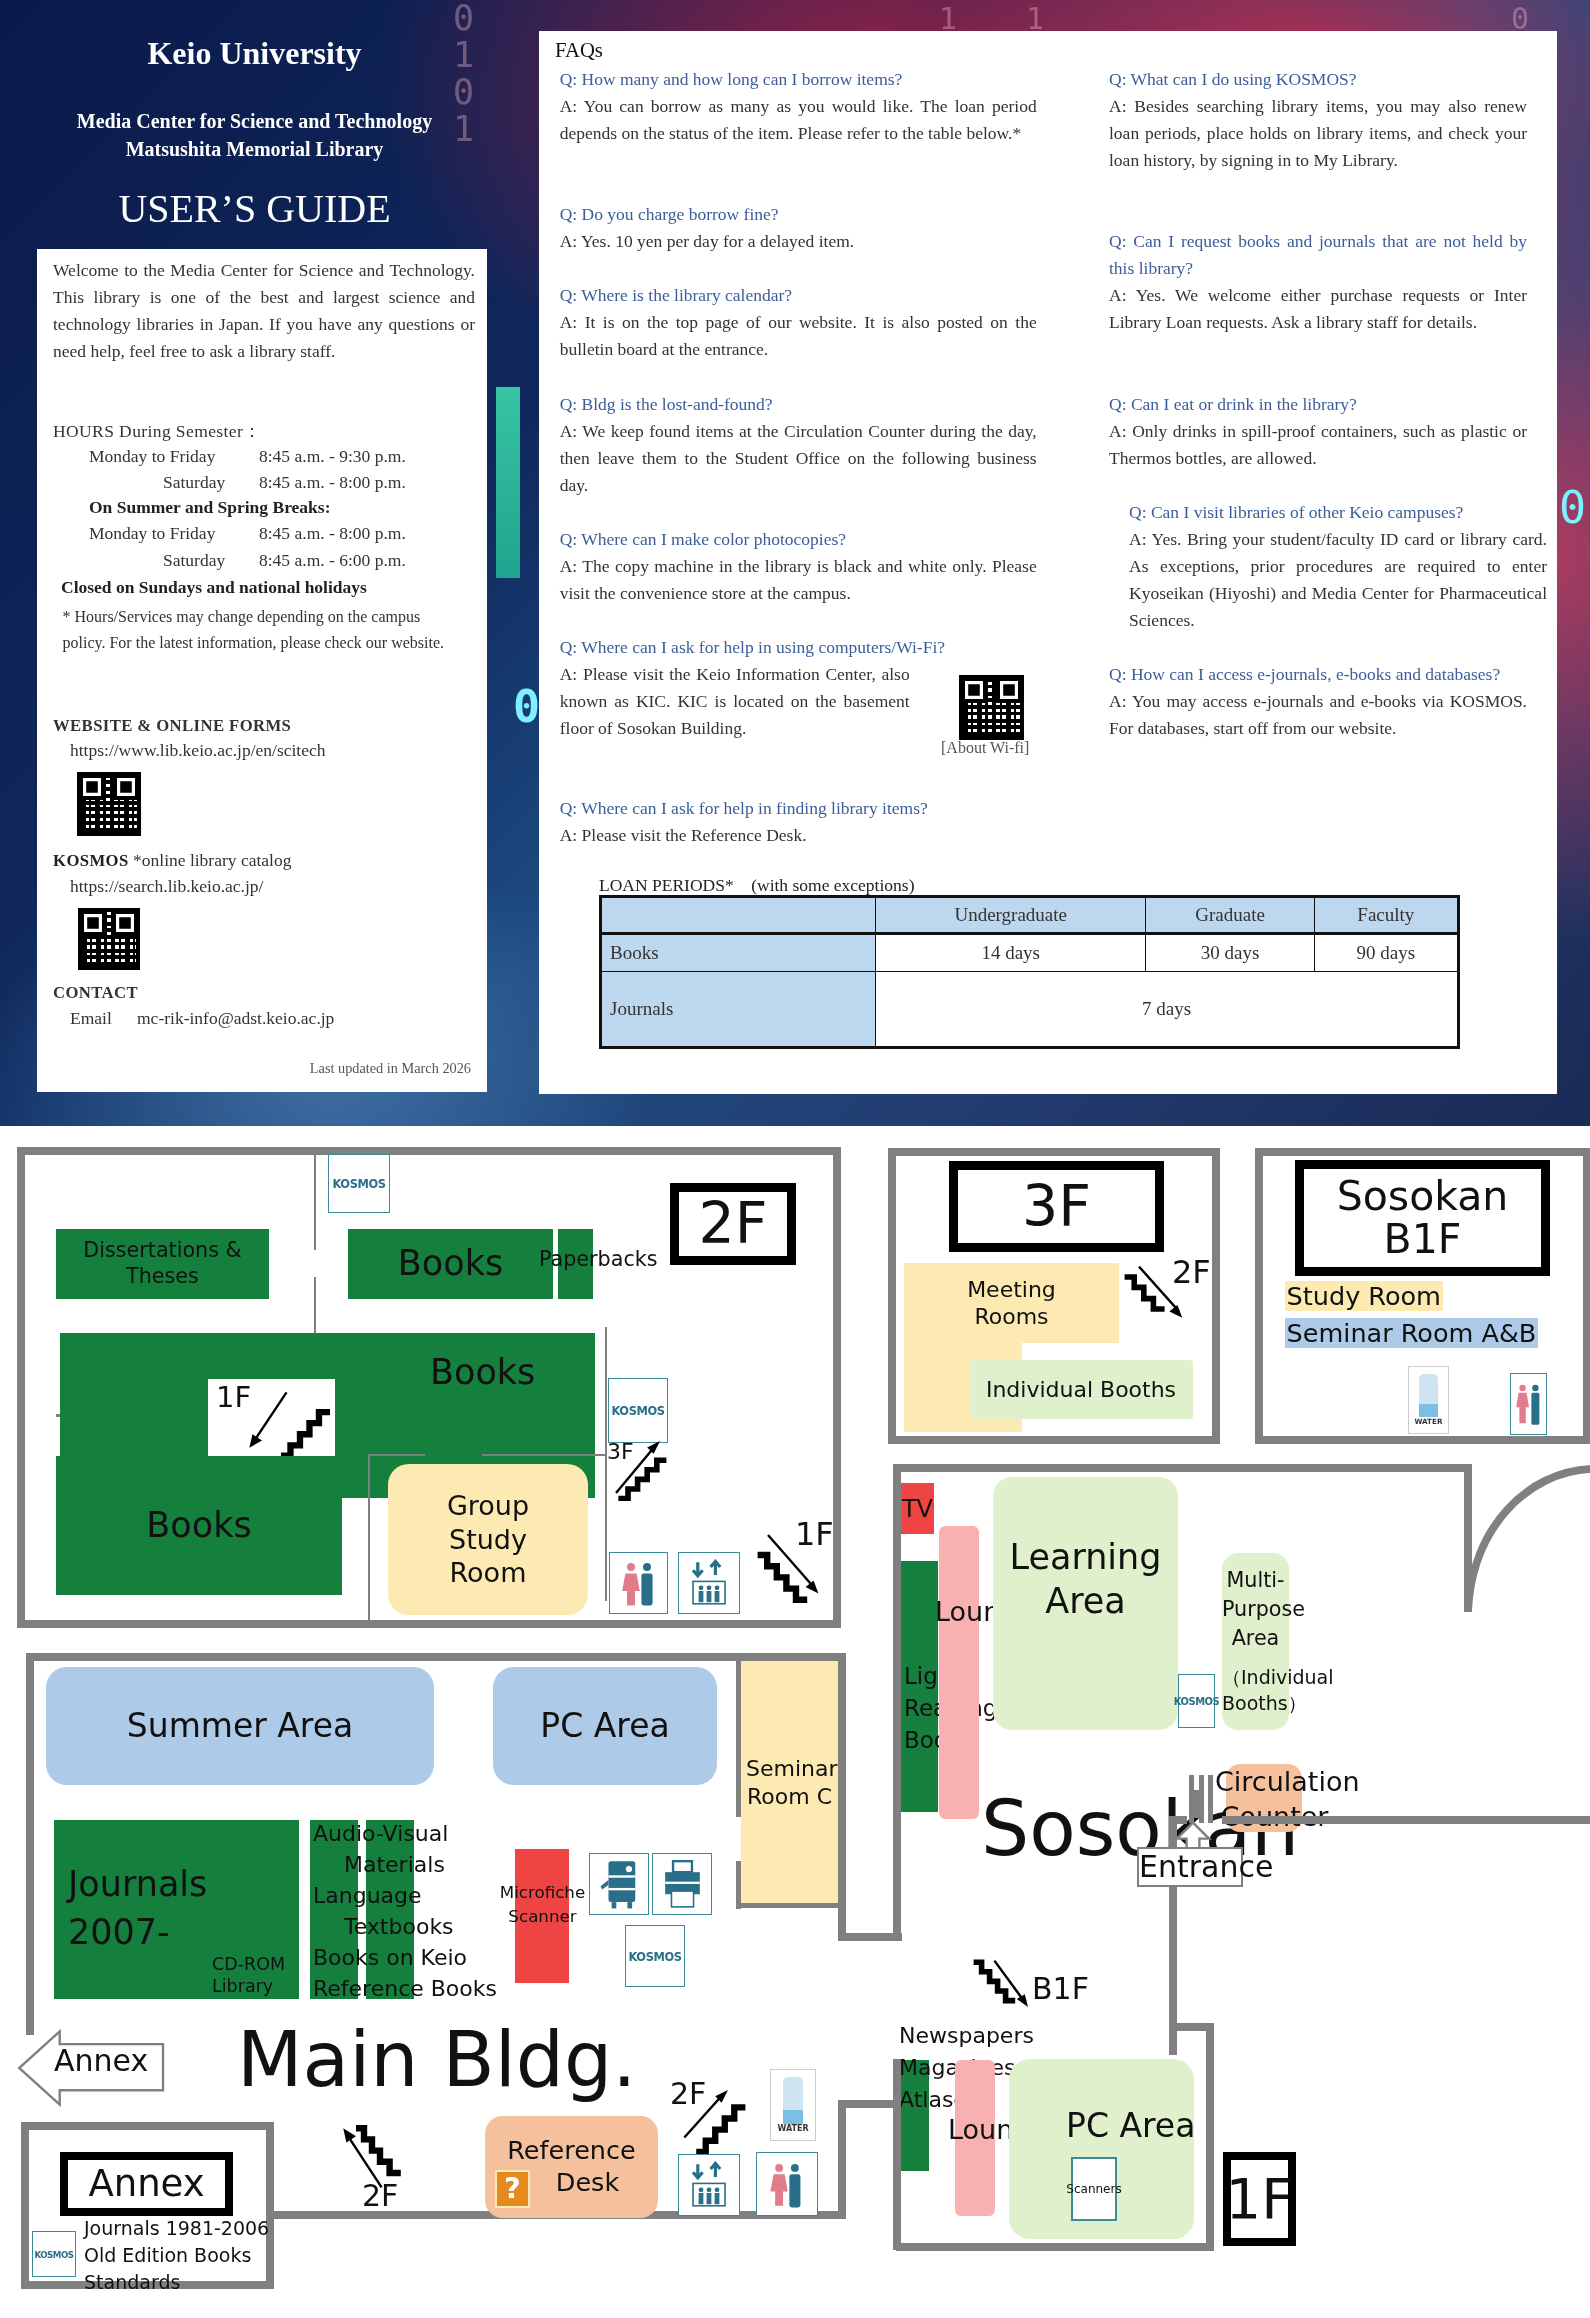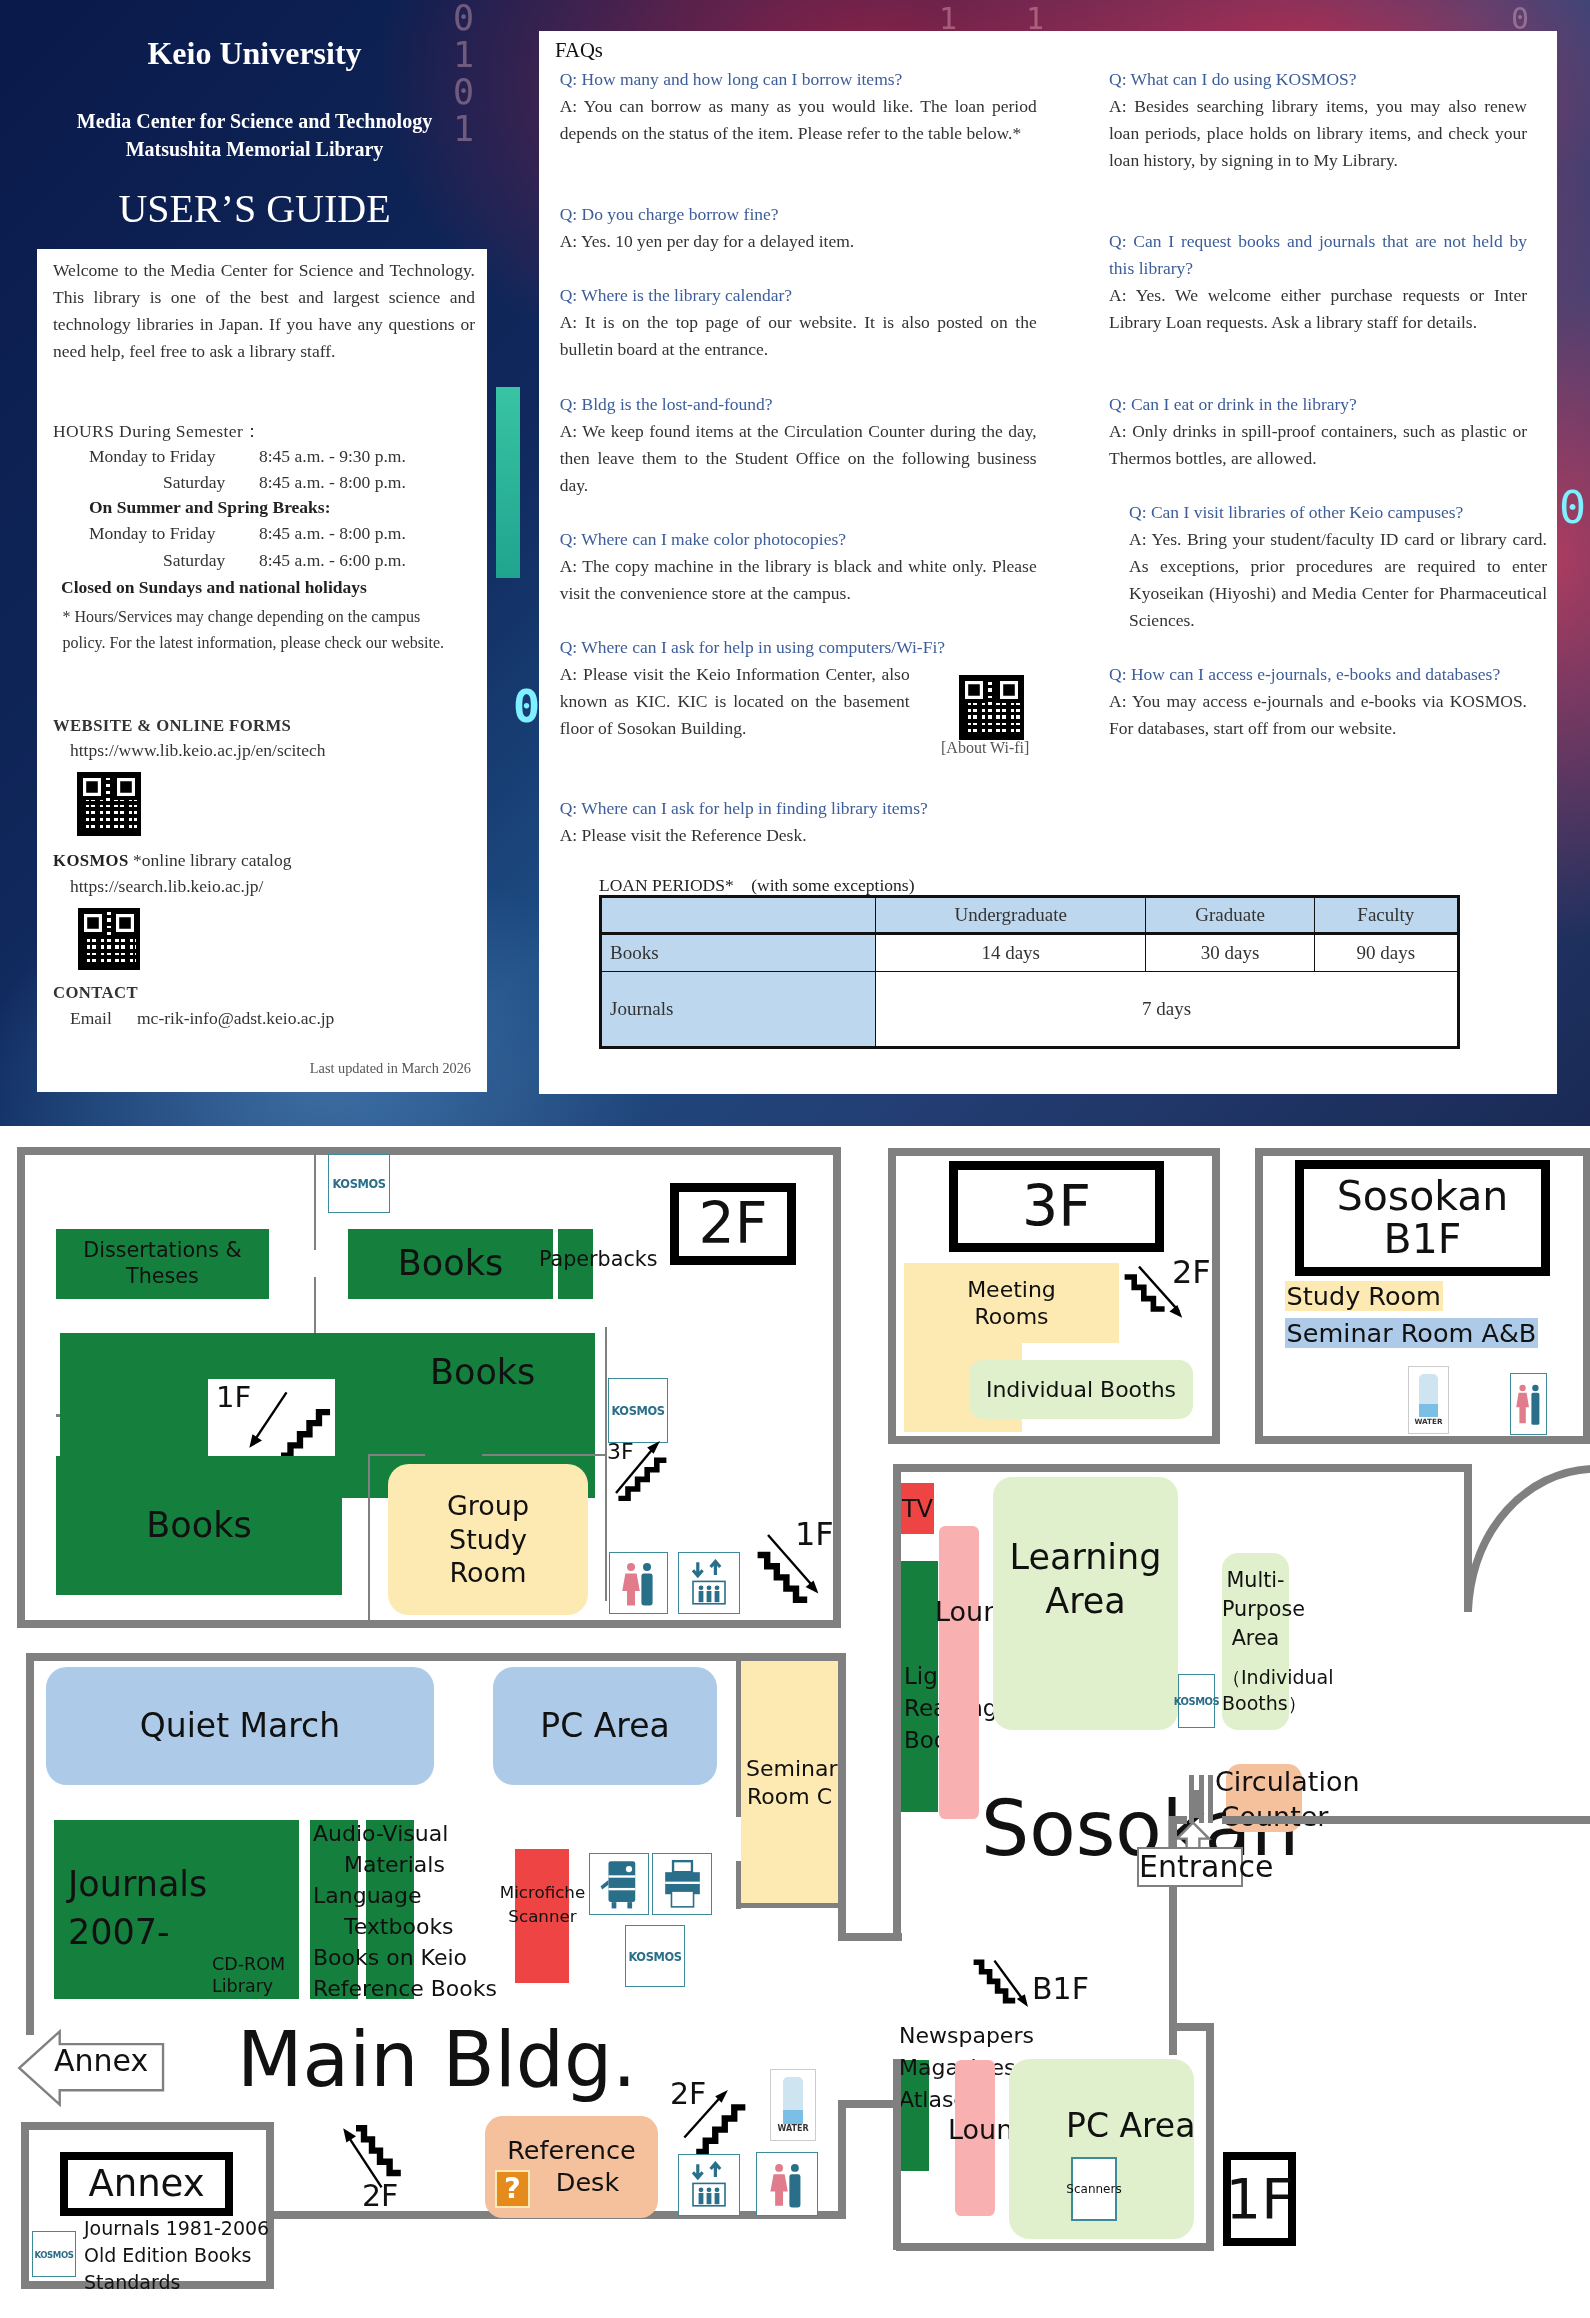--- a/index.html
+++ b/index.html
@@ -261,21 +261,21 @@
   <div class="room yellow" style="left:904px;top:1263px;width:118px;height:169px"></div>
   <div class="room yellow" style="left:904px;top:1263px;width:215px;height:80px;font-size:22px">
       <span style="width:95px">Meeting Rooms</span>
     </div>
   <div class="t" style="left:1172px;top:1253px;font-size:32px">2F</div>
   <svg class="stairs" style="left:1123px;top:1265px" width="64" height="56" viewBox="0 0 80 70">
     <line x1="20" y1="2" x2="70" y2="58" stroke="#000" stroke-width="3"></line>
       <polygon points="74,66 58,58 68,50" fill="#000"></polygon>
     <polyline points="2,15 14,15 14,28 26,28 26,42 38,42 38,55 52,55" fill="none" stroke="#000" stroke-width="7"></polyline>
   </svg>
-  <div class="room green" style="left:969px;top:1360px;width:224px;height:59px;border-radius:14px;font-size:22px">Individual Booths</div>
+  <div class="room green" style="left:969px;top:1360px;width:224px;height:59px;border-radius:3px;font-size:22px">Individual Booths</div>
 
   <div class="wall" style="left:1255px;top:1148px;width:336px;height:296px"></div>
   <div class="floor-label" style="left:1295px;top:1160px;width:255px;height:116px;font-size:41px;flex-direction:column">
     <span>Sosokan</span>
     <span>B1F</span>
   </div>
   <div class="t yellow" style="left:1285px;top:1281px;font-size:25.5px;padding:0 1.6px">Study Room</div>
   <div class="t blue" style="left:1285px;top:1318px;font-size:25.5px;padding:0 1.6px">Seminar Room A&amp;B</div>
   <div class="icon-box" style="left:1408px;top:1366px;width:41px;height:68px;border-color:#ccc;flex-direction:column">
     <div style="width:19px;height:30px;background:#cfe4f1;border-radius:4.8px 4.8px 0 0"></div>
@@ -293,21 +293,21 @@
 
   <div class="wline" style="left:26px;top:1653px;width:819px;height:8px"></div>
   <div class="wline" style="left:26px;top:1653px;width:8px;height:382px"></div>
   <div class="wline" style="left:838px;top:1653px;width:8px;height:286px"></div>
   <div class="wline" style="left:838px;top:1933px;width:64px;height:8px"></div>
   <div class="wline" style="left:893px;top:1464px;width:8px;height:477px"></div>
   <div class="wline" style="left:838px;top:2100px;width:64px;height:8px"></div>
   <div class="wline" style="left:838px;top:2100px;width:8px;height:119px"></div>
   <div class="wline" style="left:269px;top:2211px;width:577px;height:8px"></div>
 
-  <div class="room blue" style="left:46px;top:1667px;width:388px;height:118px;border-radius:20.7px;font-size:33px">Quiet March</div>
+  <div class="room blue" style="left:46px;top:1667px;width:388px;height:118px;border-radius:20.7px;font-size:33px">Summer Area</div>
   <div class="room blue" style="left:493px;top:1667px;width:224px;height:118px;border-radius:20.7px;font-size:33px">PC Area</div>
   <div class="wline" style="left:736px;top:1654px;width:4.8px;height:163px"></div>
   <div class="wline" style="left:736px;top:1861px;width:4.8px;height:48px"></div>
   <div class="room yellow" style="left:741px;top:1661px;width:97px;height:243px;font-size:22px;align-items:flex-start;padding-top:94px">
       <span style="width:87px">Seminar Room C</span>
     </div>
   <div class="wline" style="left:736px;top:1903px;width:102px;height:4.8px"></div>
 
   <div class="room gray" style="left:54px;top:1820px;width:245px;height:179px"></div>
   <div class="t" style="left:68px;top:1860px;font-size:35px;line-height:48px;white-space:normal;width:119px">Journals 2007-</div>

